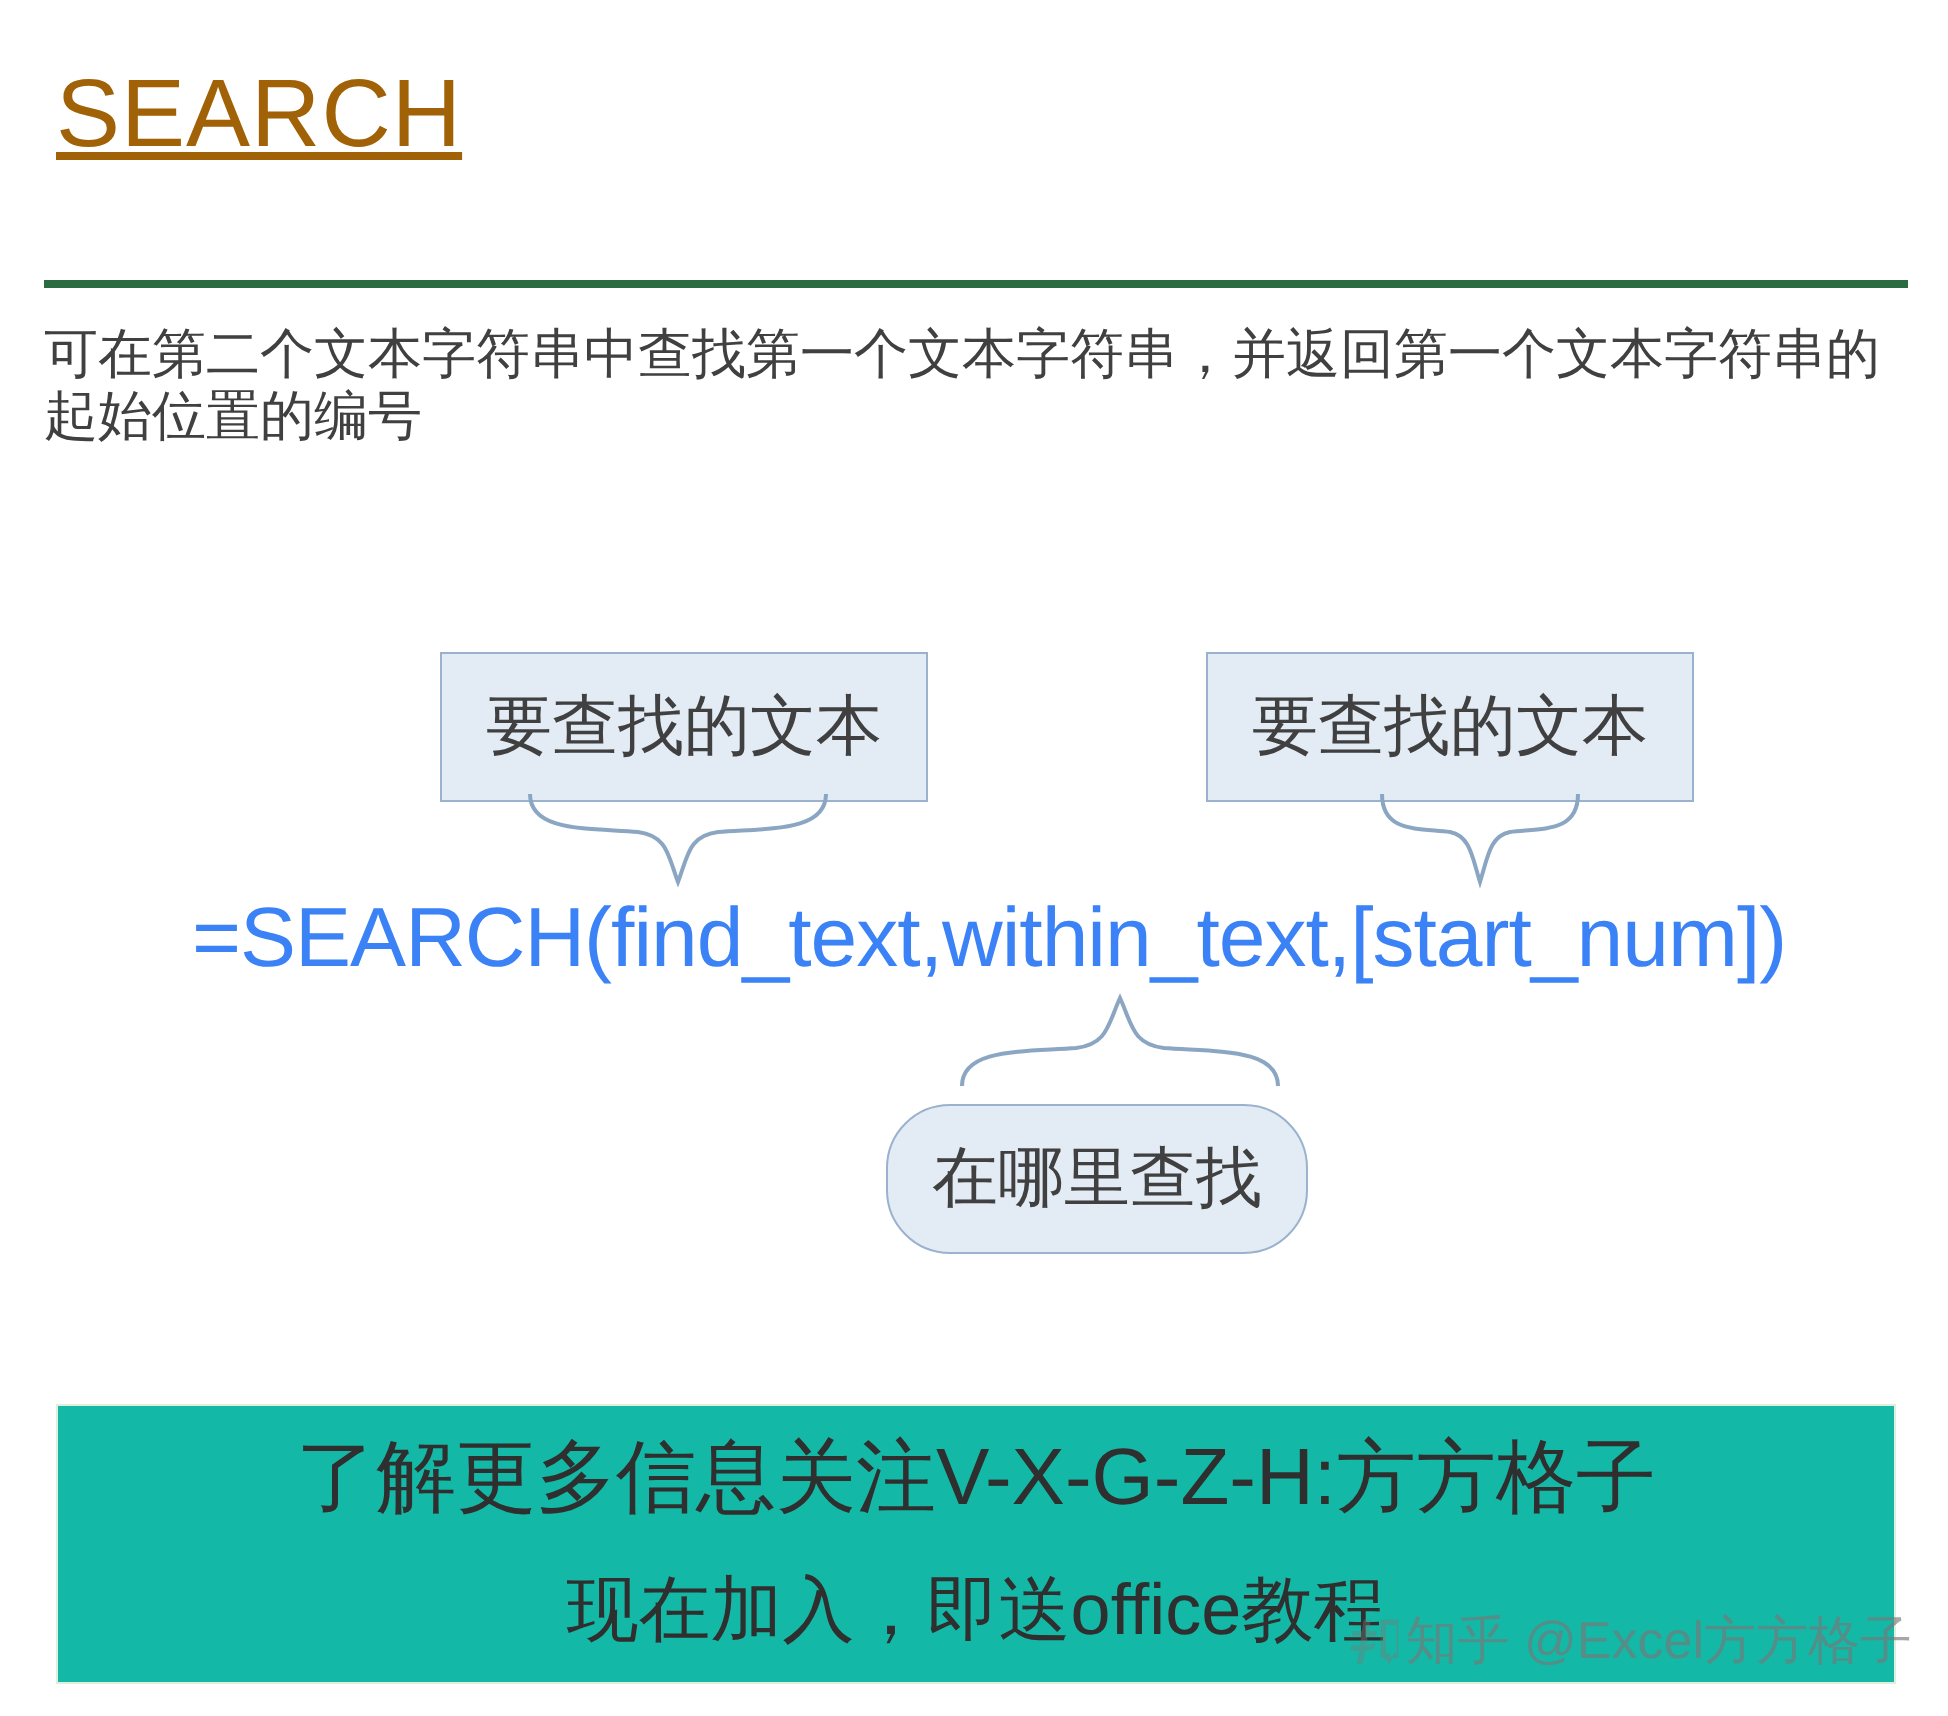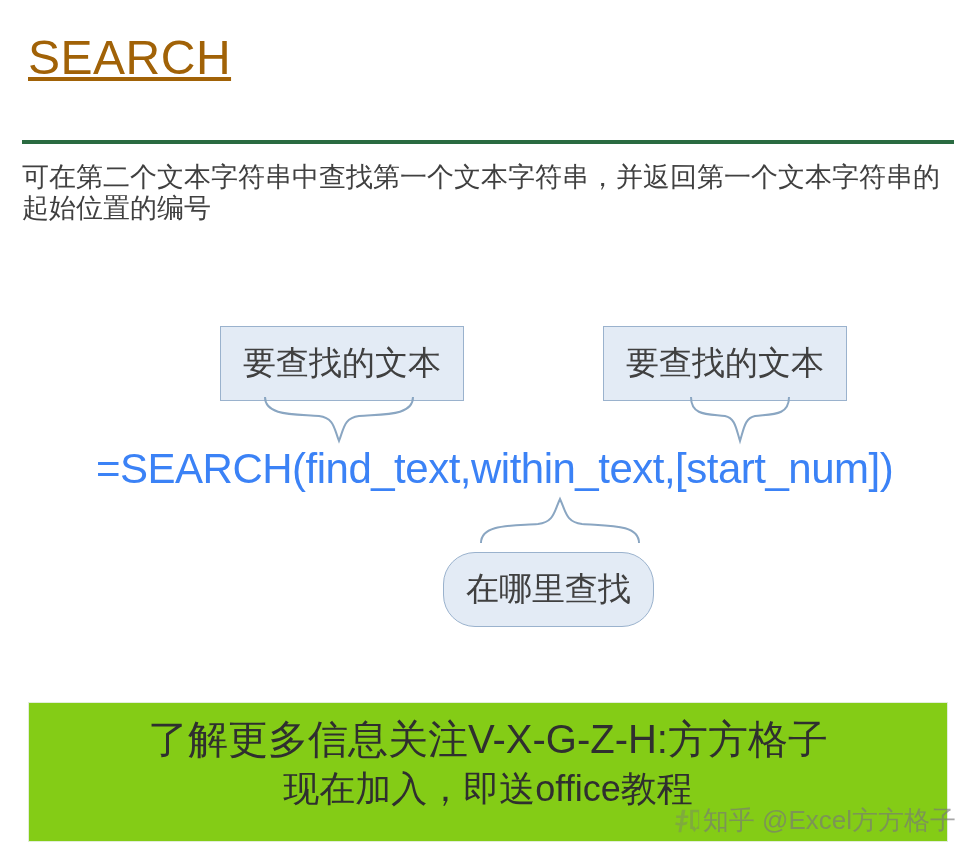--- a/index.html
+++ b/index.html
@@ -89,33 +89,33 @@
   .br1 { top: 76px; left: 264px; width: 150px; height: 46px; }
   .br2 { top: 76px; left: 690px; width: 100px; height: 46px; }
   
   .br3 { top: 178px; left: 480px; width: 160px; height: 46px; }
   .footer-banner {
     position: absolute;
     left: 28px;
     top: 702px;
     width: 920px;
     height: 140px;
-    background: #84cc16;
+    background: #14b8a6;
     border: 1px solid #e1eeda;
     text-align: center;
     box-sizing: border-box;
     padding-top: 12px;
   }
   .footer-line1 {
     font-size: 40px;
     color: #2f2f2f;
     line-height: 1.2;
   }
   .footer-line2 {
-    margin-top: 2px;
+    margin-top: 18px;
     font-size: 36px;
     color: #2f2f2f;
   }
   .watermark {
     position: absolute;
     right: 18px;
     bottom: 20px;
     font-size: 26px;
     color: rgba(120,120,120,0.65);
     display: flex;

